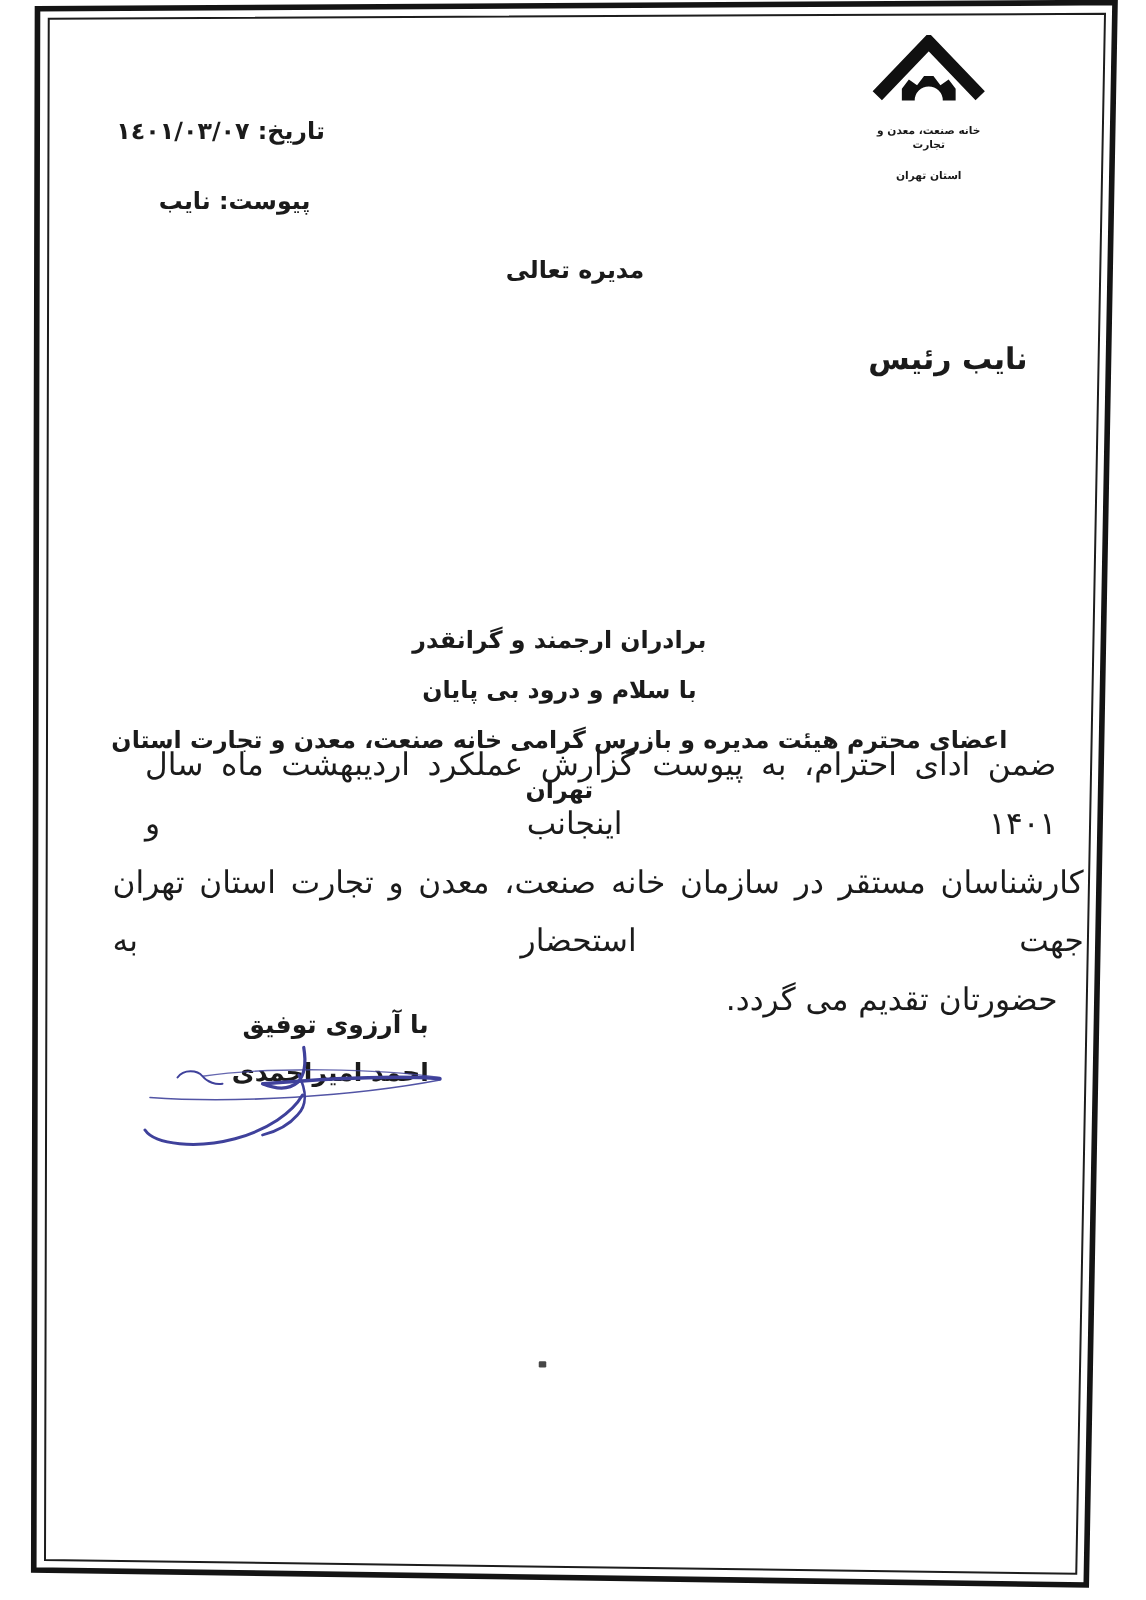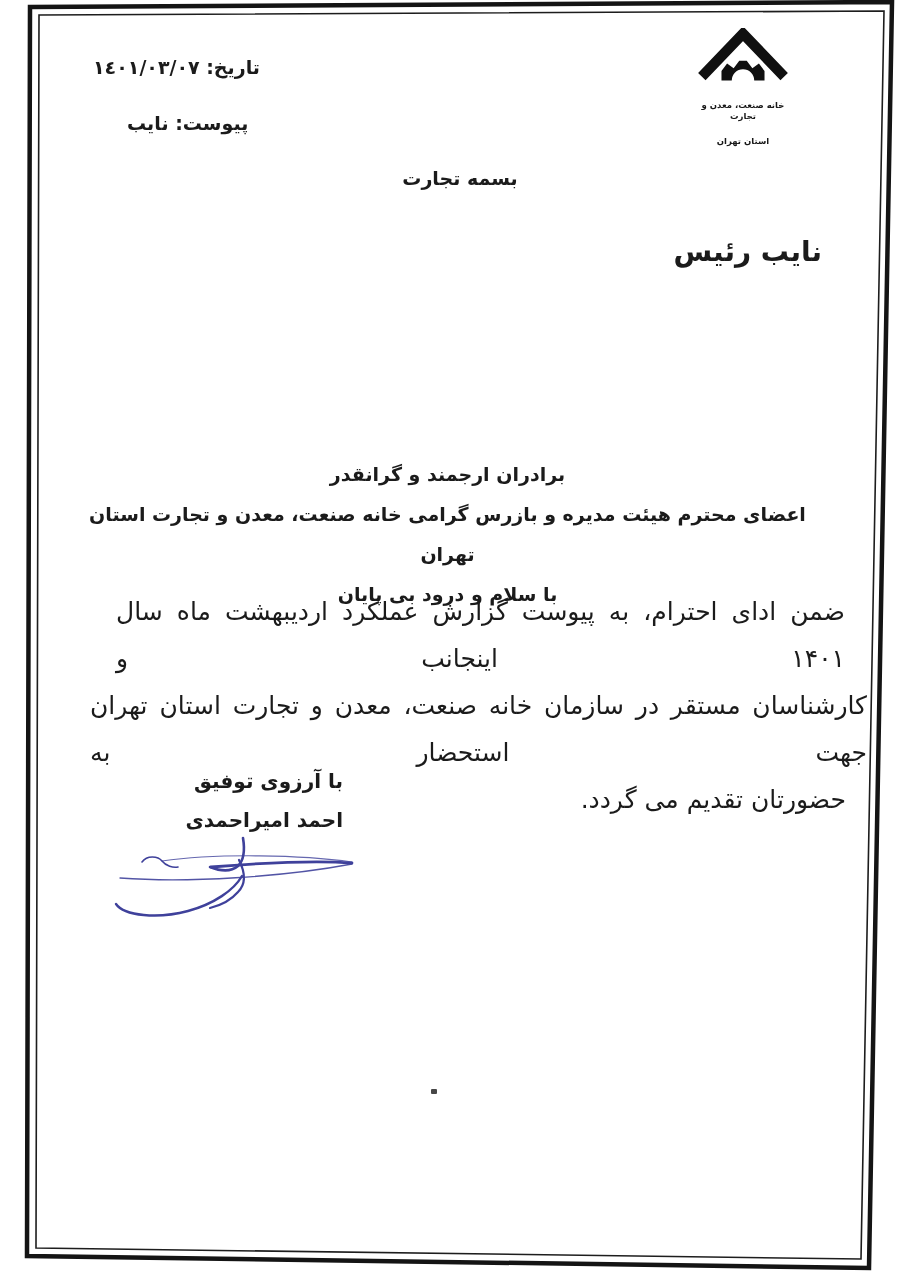--- a/index.html
+++ b/index.html
@@ -4,31 +4,31 @@
 <style>
   html,body { margin:0; padding:0; background:#e8e8e8; }
   .page {
     position:relative; width:917px; height:1280px;
     background:#ffffff; overflow:hidden;
     font-family:"DejaVu Sans", sans-serif;
     color:#1b1b1b;
   }
   .abs { position:absolute; }
   .rtl { direction:rtl; unicode-bidi:plaintext; }
-  .bold { font-weight:700; }
+  .bold { font-weight:700;margin-top:38px; }
 
   .date-line      { left:93px;  top:56px;  font-size:19px; }
   .attach-line    { left:127px; top:112px; font-size:19px; }
 
   .logo-wrap      { left:688px; top:28px; width:110px; text-align:center; }
   .logo-wrap svg  { display:block; margin:0 auto; }
   .org-name       { font-size:8.5px; font-weight:700; line-height:11px; color:#181818; margin-top:14px; }
 
   .besmele        { left:380px; top:167px; width:160px; text-align:center; font-size:19px; }
-  .sender-title   { right:95px; top:235px; font-size:28px; }
+  .sender-title   { right:95px; top:235px; font-size:24px; }
 
   .recipient      { left:70px; right:92px; top:454px; font-size:19px; line-height:40px; text-align:center; }
 
   .body-par       { left:46px;  top:588px; width:777px; font-size:25px; line-height:47px;margin-left:44px; }
   .jline          { text-align:justify; text-align-last:justify; }
   .body-l1        { padding:0 22px 0 26px; }
   .body-l3        { text-align:center; text-align-last:right; padding-left:0; padding-right:21px; }
 
   .closing        { left:158px; top:762px; width:185px; font-size:20px; line-height:39px; }
 
@@ -53,28 +53,28 @@
 
   <div class="abs logo-wrap">
     <svg width="100" height="58" viewBox="0 0 100 62">
       <path d="M6,52 L50,6 L94,52" fill="none" stroke="#101010" stroke-width="11" stroke-linecap="butt" stroke-linejoin="miter"></path>
       <path d="M27,56 L27,46 L33,38 L40,43 L46,35 L54,35 L60,43 L67,38 L73,46 L73,56 L62,56 A12,12 0 0 0 38,56 Z" fill="#101010"></path>
     </svg>
     <div class="rtl org-name">خانه صنعت، معدن و تجارت</div>
     <div class="rtl org-name">استان تهران</div>
   </div>
 
-  <div class="abs rtl bold besmele">بسمه تجارت</div>
+  <div class="abs rtl bold besmele">مدیره تعالی</div>
 
   <div class="abs rtl bold sender-title">نایب رئیس</div>
 
   <div class="abs rtl bold recipient">
     <div>برادران ارجمند و گرانقدر</div>
+    <div>با سلام و درود بی پایان</div>
     <div>اعضای محترم هیئت مدیره و بازرس گرامی خانه صنعت، معدن و تجارت استان تهران</div>
-    <div>با سلام و درود بی پایان</div>
   </div>
 
   <div class="abs rtl body-par">
     <div class="jline body-l1">ضمن ادای احترام، به پیوست گزارش عملکرد اردیبهشت ماه سال ۱۴۰۱ اینجانب و</div>
     <div class="jline">کارشناسان مستقر در سازمان خانه صنعت، معدن و تجارت استان تهران جهت استحضار به</div>
     <div class="jline body-l3">حضورتان تقدیم می گردد.</div>
   </div>
 
   <div class="abs rtl bold closing">
     <div>با آرزوی توفیق</div>

